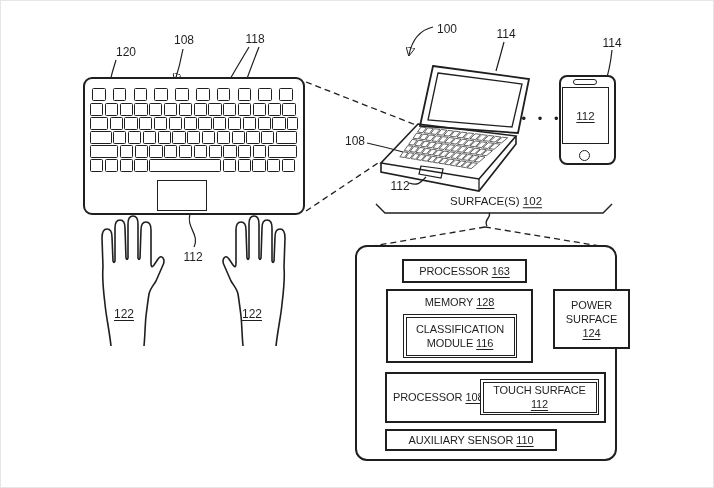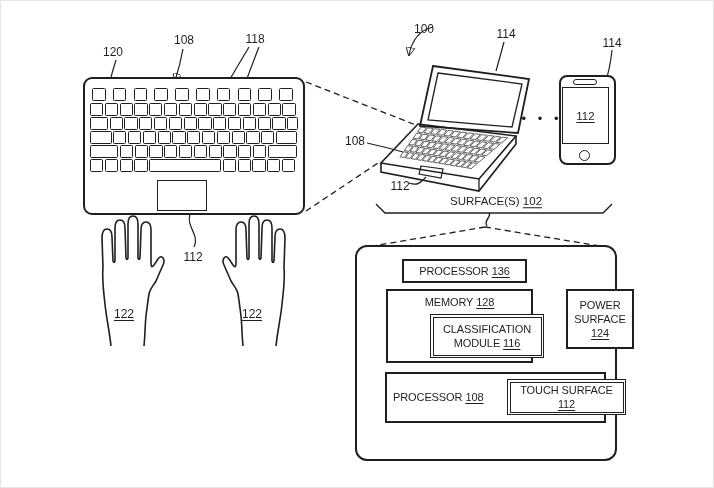--- a/index.html
+++ b/index.html
@@ -62,21 +62,21 @@
     border:2.5px solid var(--ln); border-radius:12px; background:#fff;
     box-sizing:border-box; z-index:2;
   }
   .bx {
     position:absolute; background:#fff; border:2px solid var(--ln);
     box-sizing:border-box; z-index:3;
     display:flex; flex-direction:column; align-items:center; justify-content:center;
     text-align:center; font-size:11px; line-height:1.3; letter-spacing:-0.1px;
     white-space:nowrap;
   }
-  .dbl { border-width:1.7px;margin-left:27px; }
+  .dbl { border-width:1.7px; }
   .dbl::after {
     content:""; position:absolute; inset:1.5px;
     border:1.3px solid var(--ln); pointer-events:none;
   }
   .dots { font-size:13px; letter-spacing:4px; }
 </style>
 </head>
 <body>
 
 <div class="stage">
@@ -283,50 +283,53 @@
       <span class="u">112</span>
     </div>
     <div class="home"></div>
   </div>
 
   <span class="lbl dots" style="left:542px; top:118px">• • •</span>
 
   <div class="bd-outer"></div>
 
   <div class="bx" style="left:402px; top:259px; width:125px; height:24px">
-    <span><span>PROCESSOR</span>&nbsp;<span class="u">136</span></span>
+    <span><span>PROCESSOR</span>&nbsp;<span class="u">163</span></span>
   </div>
 
   <div class="bx" style="left:386px; top:289px; width:147px; height:74px; justify-content:flex-start; padding-top:4px">
     <span><span>MEMORY</span>&nbsp;<span class="u">128</span></span>
   </div>
 
   <div class="bx dbl" style="left:403px; top:314px; width:114px; height:44px">
     <span>CLASSIFICATION</span>
     <span><span>MODULE</span>&nbsp;<span class="u">116</span></span>
   </div>
 
-  <div class="bx" style="left:566px; top:289px; width:68px; height:60px">
+  <div class="bx" style="left:553px; top:289px; width:77px; height:60px">
     <span>POWER</span>
     <span>SURFACE</span>
     <span class="u">124</span>
   </div>
 
   <div class="bx" style="left:385px; top:372px; width:221px; height:51px; align-items:flex-start; padding-left:6px">
     <span style="margin-top:0"><span>PROCESSOR</span>&nbsp;<span class="u">108</span></span>
   </div>
 
   <div class="bx dbl" style="left:480px; top:379px; width:119px; height:36px">
     <span>TOUCH SURFACE</span>
     <span class="u">112</span>
   </div>
 
-
-  <span class="lbl" style="left:424px; top:29px">100</span>
-  <span class="lbl" style="left:113px; top:52px">120</span>
+  <div class="bx" style="left:385px; top:429px; width:172px; height:22px">
+    <span><span>AUXILIARY SENSOR</span>&nbsp;<span class="u">110</span></span>
+  </div>
+
+  <span class="lbl" style="left:447px; top:29px">100</span>
+  <span class="lbl" style="left:126px; top:52px">120</span>
   <span class="lbl" style="left:184px; top:40px">108</span>
   <span class="lbl" style="left:255px; top:39px">118</span>
   <span class="lbl" style="left:193px; top:257px">112</span>
   <span class="lbl u" style="left:124px; top:314px">122</span>
   <span class="lbl u" style="left:252px; top:314px">122</span>
   <span class="lbl" style="left:506px; top:34px">114</span>
   <span class="lbl" style="left:355px; top:141px">108</span>
   <span class="lbl" style="left:400px; top:186px">112</span>
   <span class="lbl" style="left:612px; top:43px">114</span>
 

